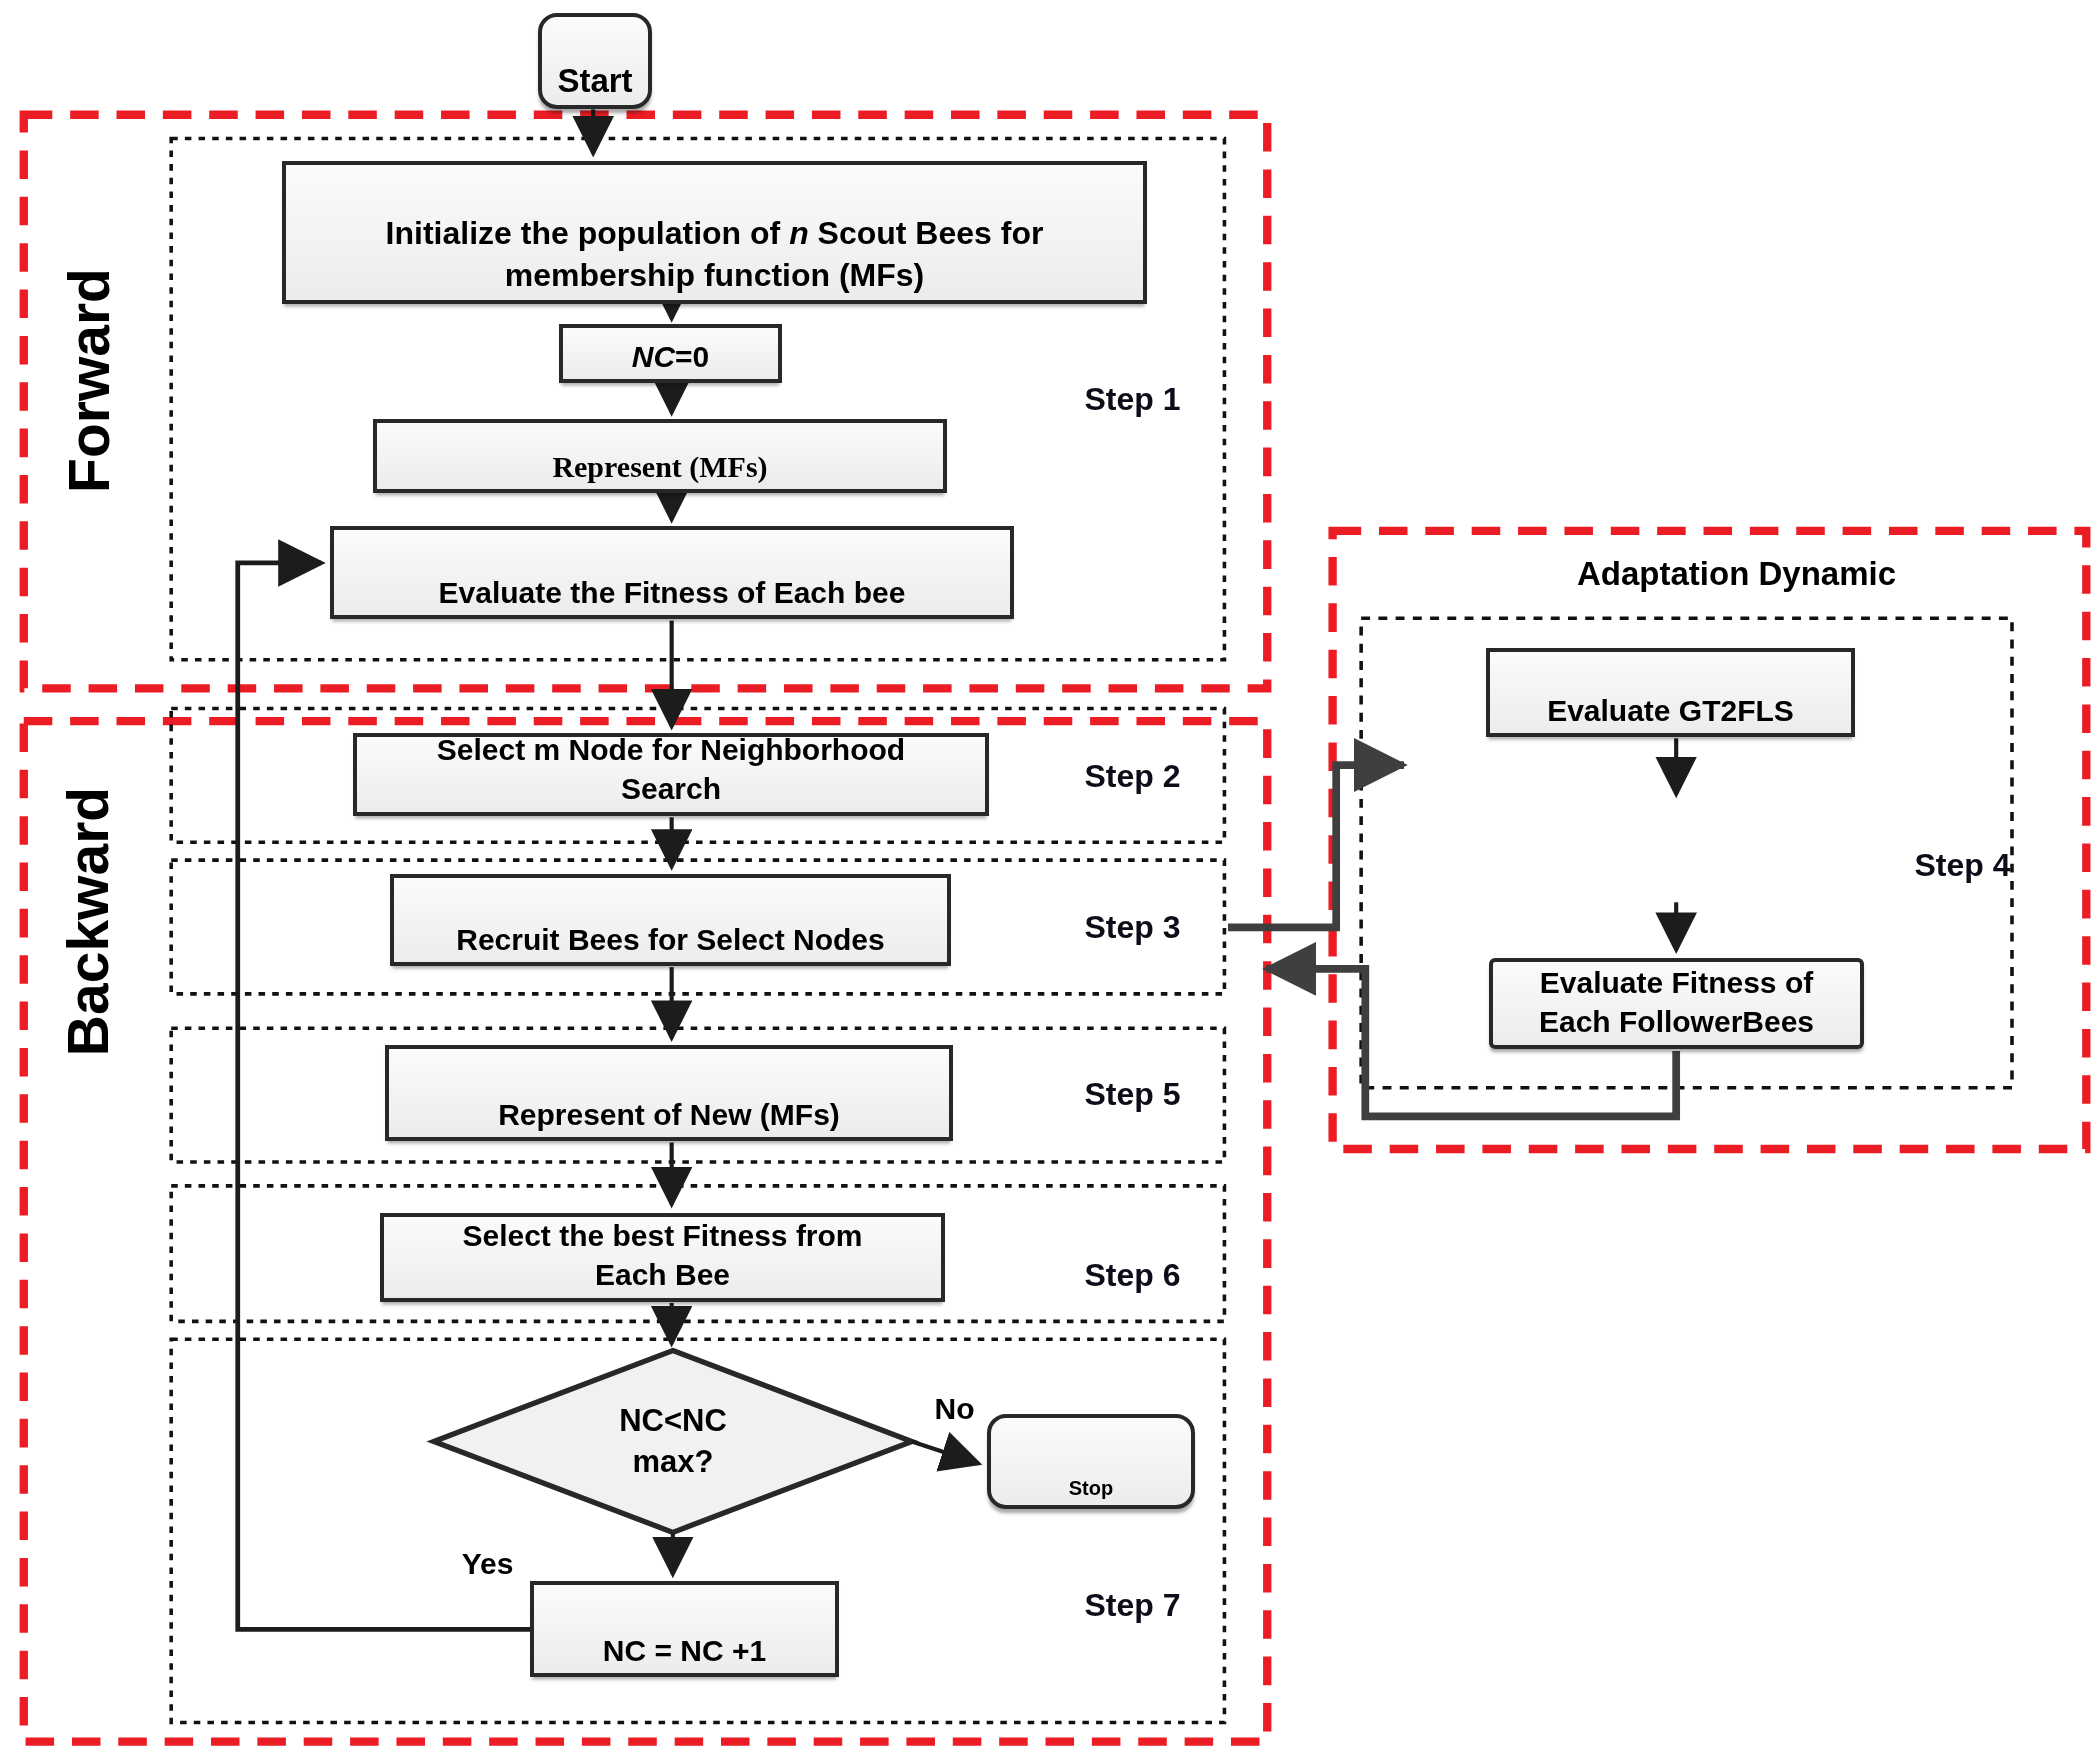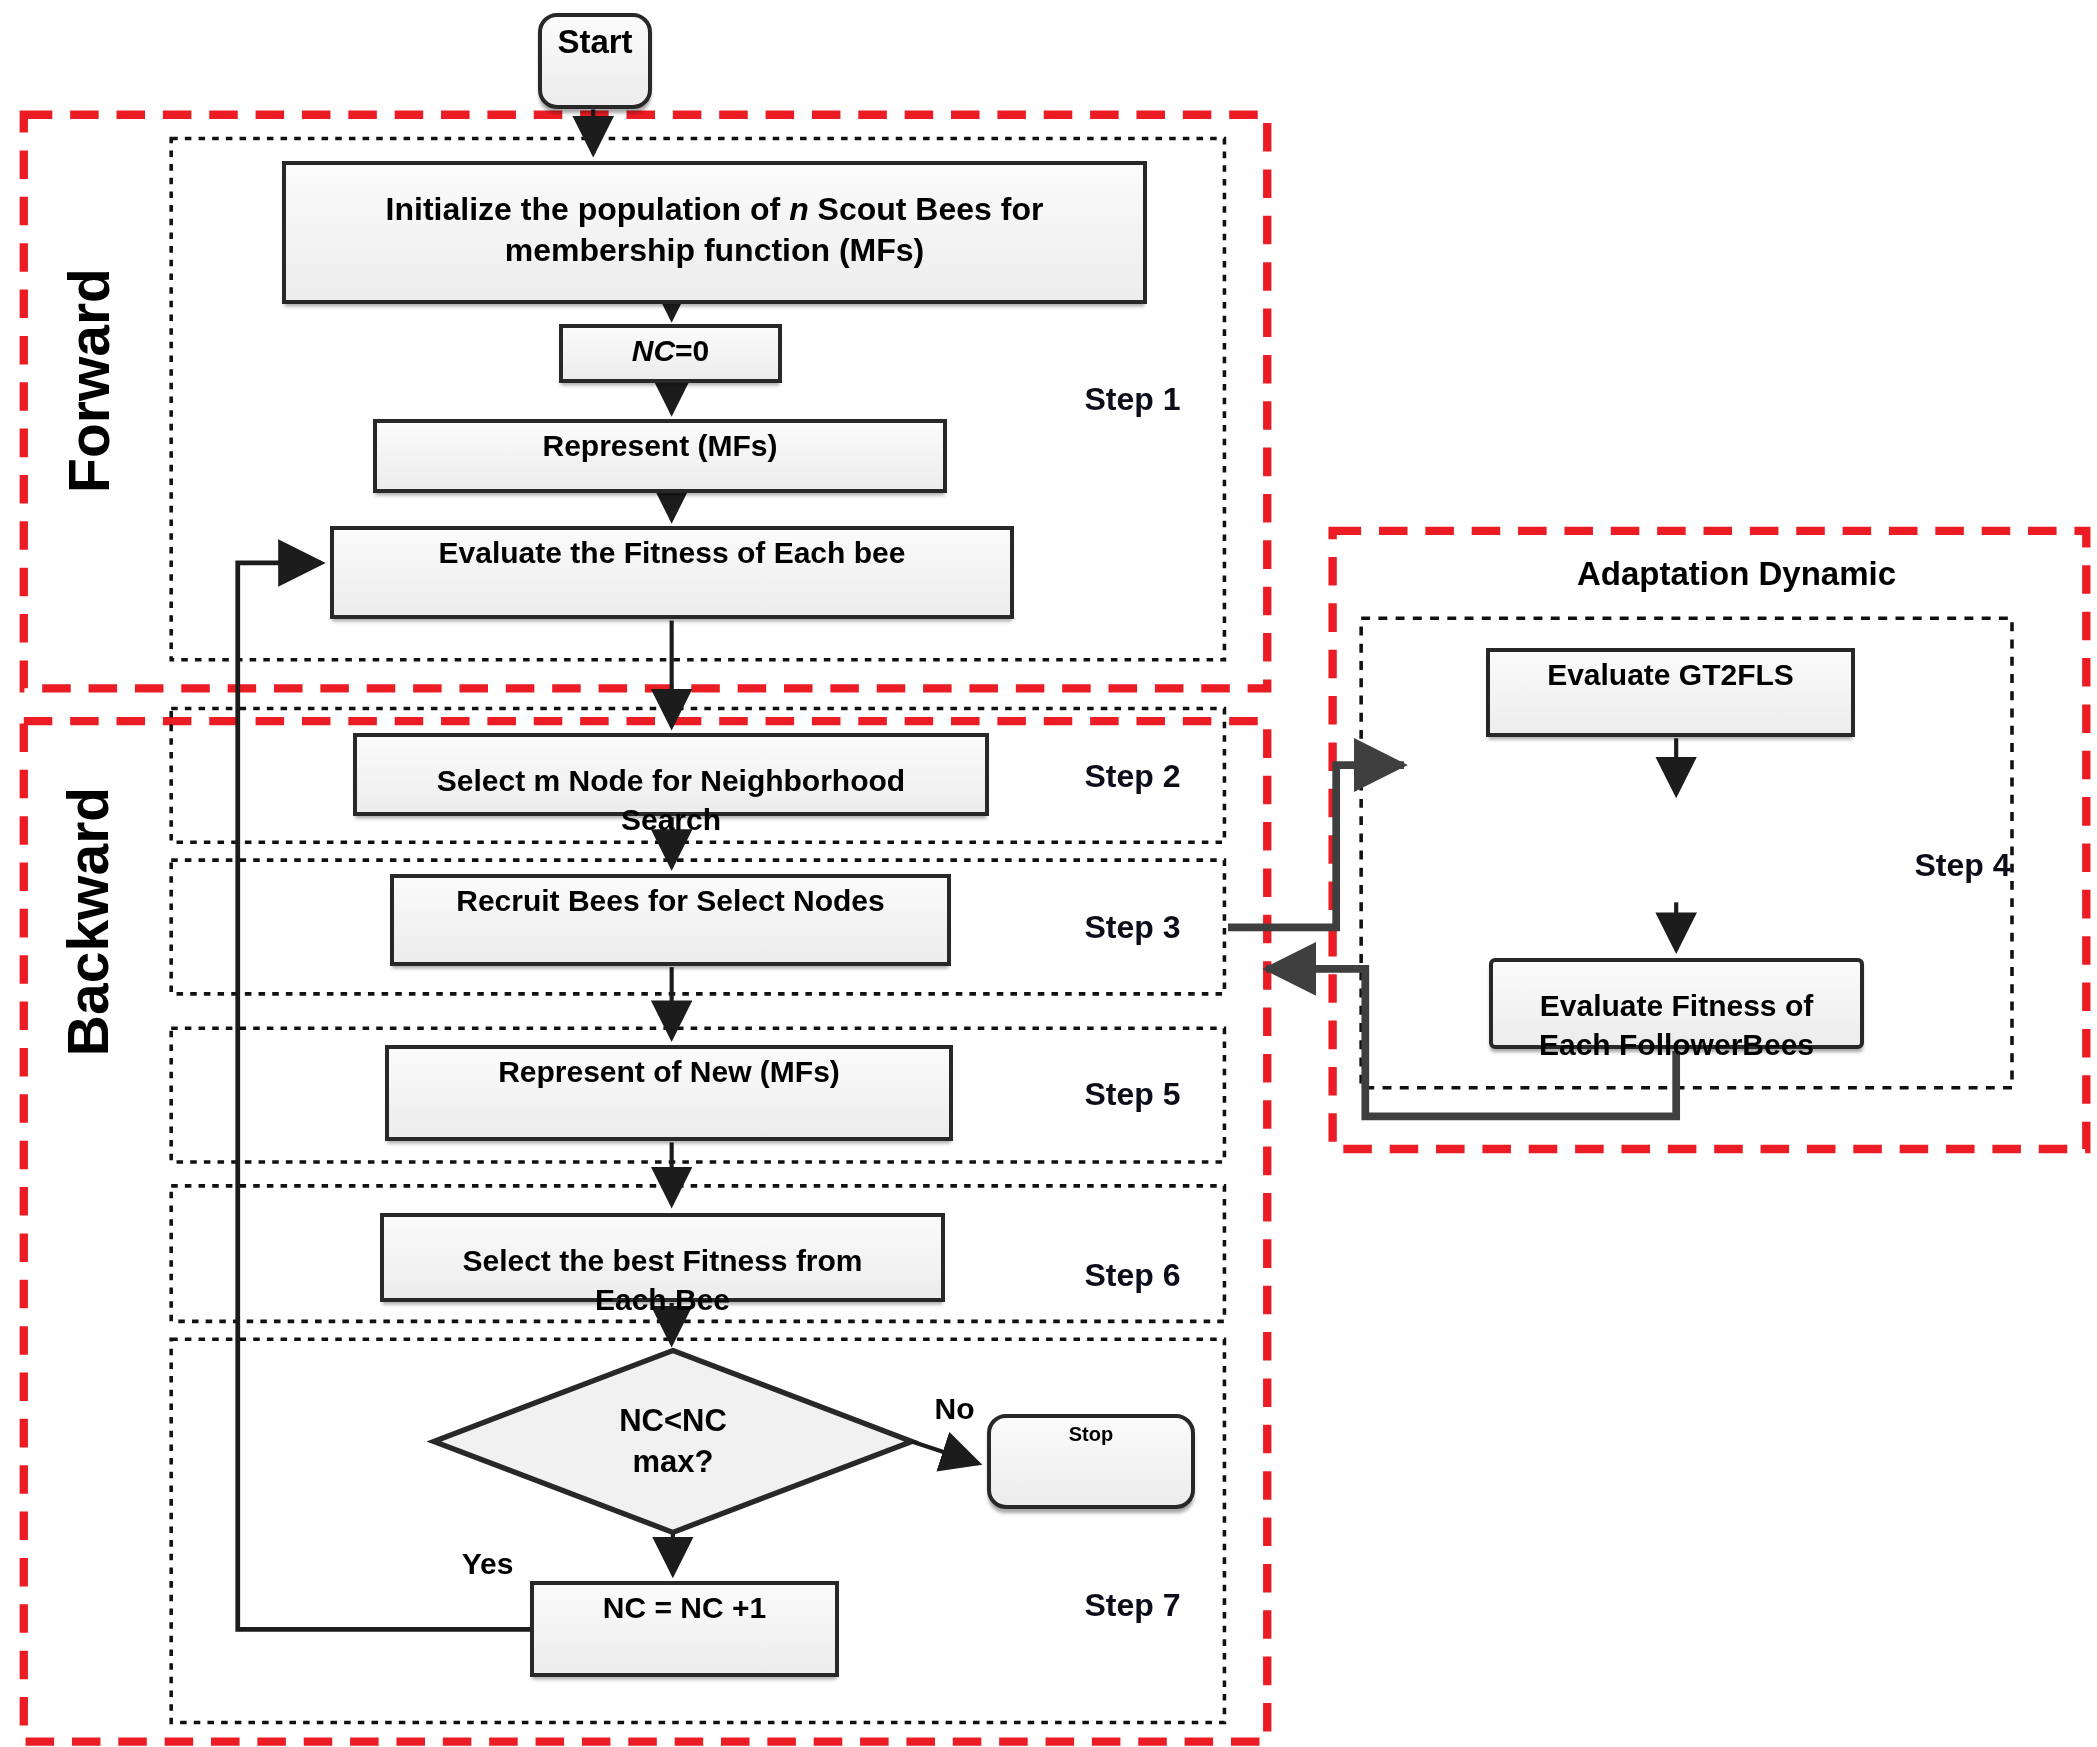--- a/index.html
+++ b/index.html
@@ -1,19 +1,19 @@
 <!DOCTYPE html>
 <html style="font-size:9.5px"><head>
 <meta charset="utf-8">
 <style>
   html,body{margin:0;padding:0;background:#ffffff;}
   #canvas{position:relative;width:2097px;height:1747px;background:#ffffff;overflow:hidden;
           font-family:"Liberation Sans", sans-serif;color:#000;}
   svg.layer{position:absolute;left:0;top:0;width:2097px;height:1747px;}
-  .node{position:absolute;display:flex;align-items:flex-start;justify-content:center;
+  .node{position:absolute;display:flex;align-items:flex-end;justify-content:center;
         text-align:center;background:linear-gradient(#fbfbfb,#ececec);
         border:4.2px solid #282828;box-shadow:0 4.8px 3.6px -1.8px rgba(0,0,0,0.35);
         font-weight:700;font-size:30px;line-height:1.25;box-sizing:border-box;padding:3.6px 8.3px;}
   .rounded{border-radius:19px;}
   .plain{position:absolute;background:none;border:none;box-shadow:none;display:flex;
          align-items:center;justify-content:center;text-align:center;font-weight:700;}
   .steplabel{font-size:32px;color:#0d0d1a;}
   .lane{font-size:57px;transform-origin:center center;}
   .em{font-style:italic;}
   .ttl{font-size:33px;}
@@ -90,21 +90,21 @@
     <div class="small2">
       <span>Initialize the population of </span><span class="em">n</span><span>  Scout Bees for</span><br>
       <span>membership function  (MFs)</span>
     </div>
   </div>
 
   <div class="node" style="left:559px;top:324px;width:223px;height:59px;">
     <div><span class="em">NC</span><span>=0</span></div>
   </div>
 
-  <div class="node" style="left:373px;top:419px;width:574px;height:74px;">
+  <div class="node" style="left:373px;top:419px;width:574px;height:74px;font-family:Liberation Serif, serif;">
     <span>Represent (MFs)</span>
   </div>
 
   <div class="node" style="left:330px;top:526px;width:684px;height:93px;">
     <span>Evaluate the Fitness of Each bee</span>
   </div>
 
   <div class="node" style="left:353px;top:733px;width:636px;height:83px;">
     <div class="small2">
       <span>Select </span><span>m</span><span> Node for Neighborhood</span><br>

